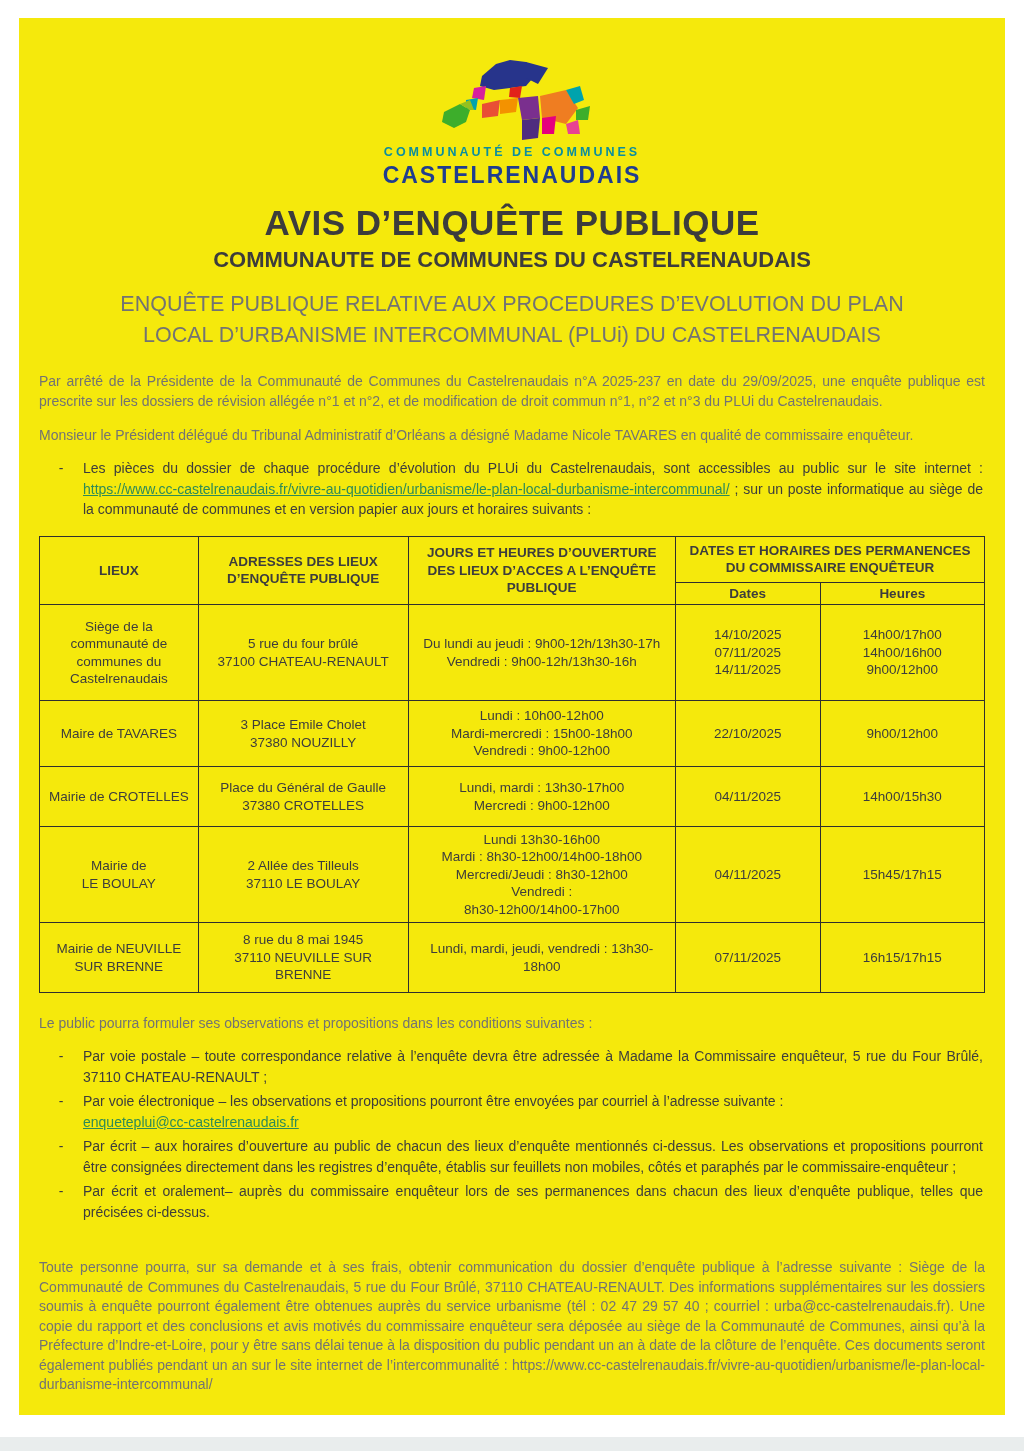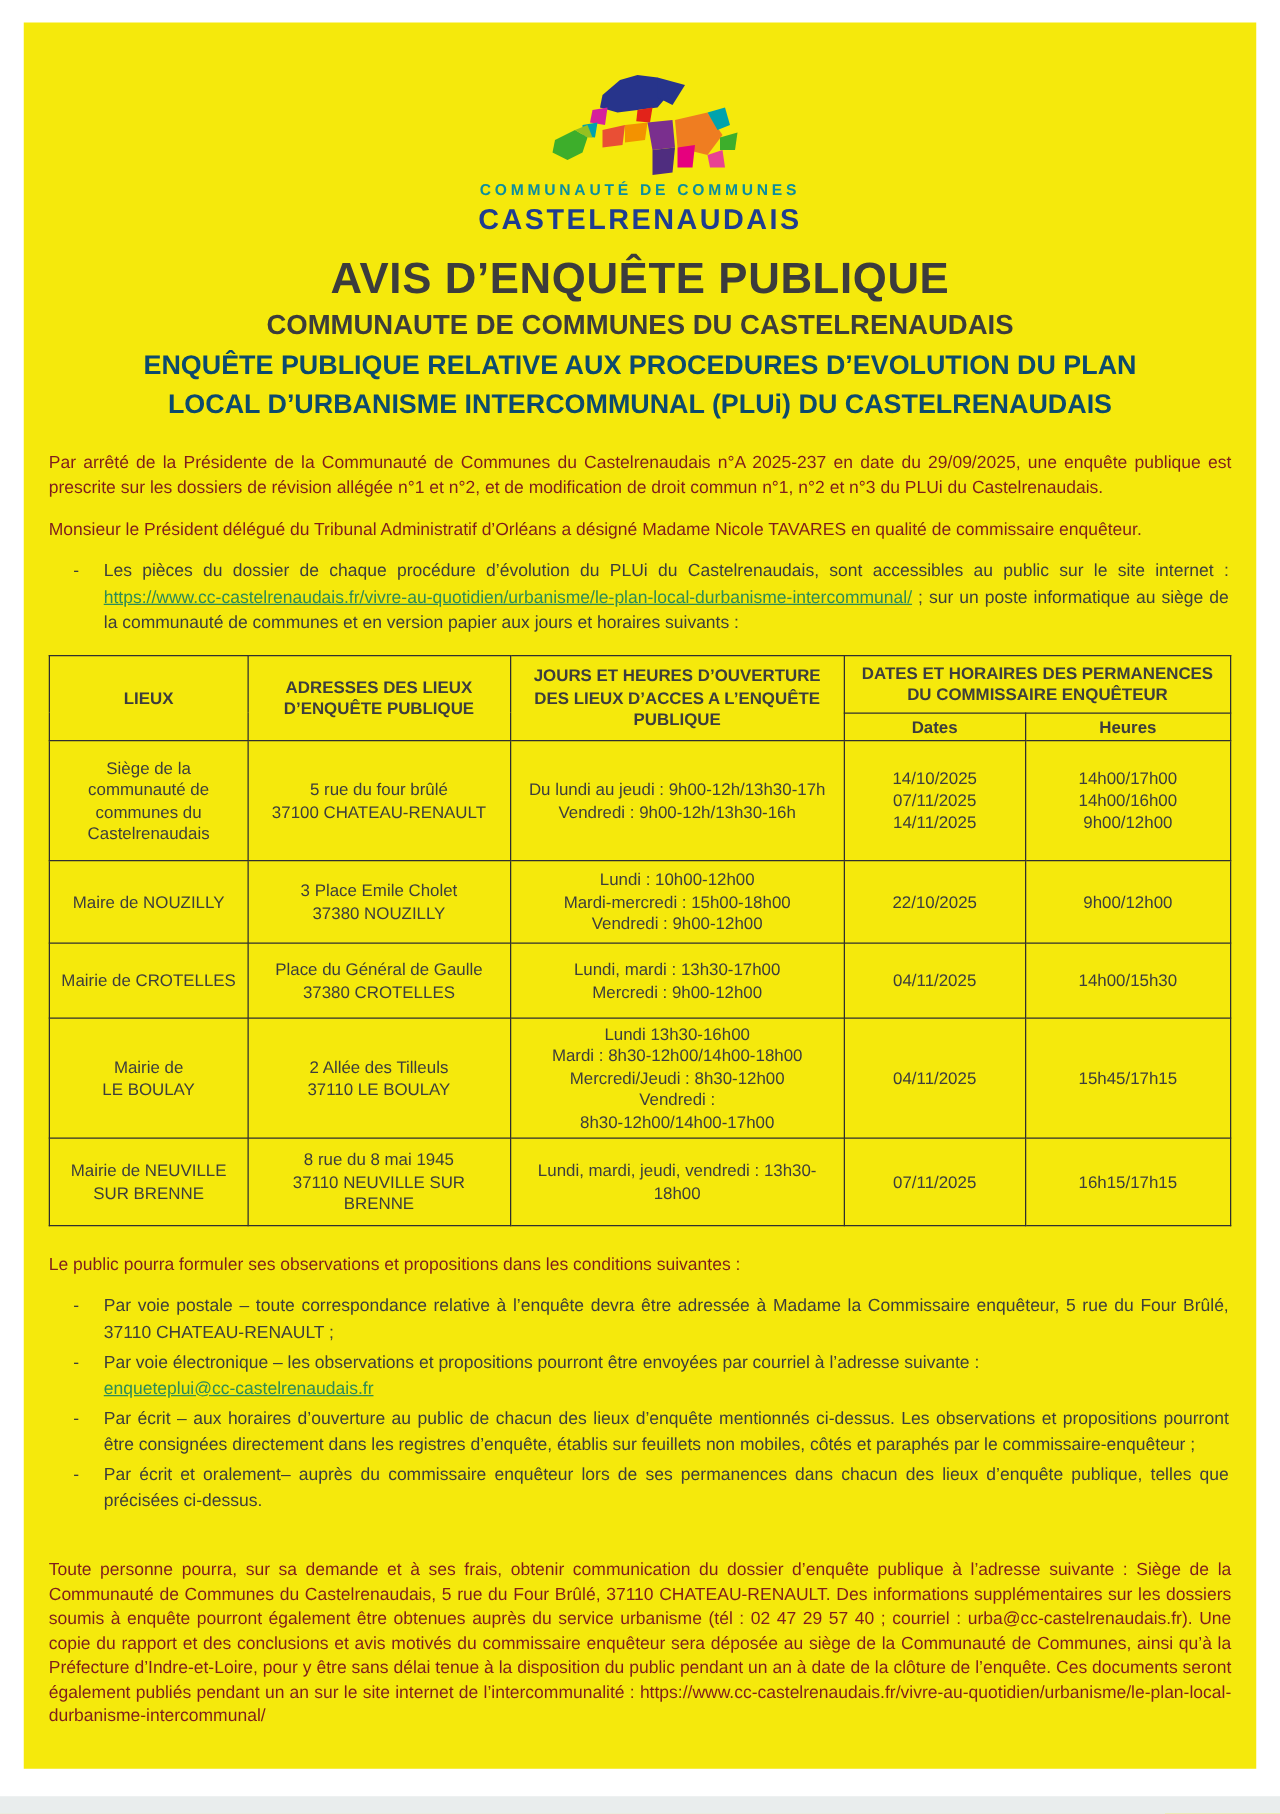--- a/index.html
+++ b/index.html
@@ -35,27 +35,27 @@
   
   .main-title{
     margin-top:16px;text-align:center;
     font-size:35px;font-weight:bold;color:#3c3c3c;letter-spacing:0.5px;
   }
   .subtitle-1{
     margin-top:4px;text-align:center;
     font-size:22px;font-weight:bold;color:#3c3c3c;
   }
   .subtitle-2{
-    margin-top:4px;text-align:center;
-    font-size:21.5px;font-weight:bold;color:#0c4a6e;
+    margin-top:16px;text-align:center;
+    font-size:21.5px;font-weight:normal;color:#737373;
     line-height:31px;white-space:pre-line;
   }
   
   .para{
-    font-size:14px;line-height:20.5px;text-align:justify;color:#7f1d1d;
+    font-size:14px;line-height:20.5px;text-align:justify;color:#737373;
     margin:13px 0 0 0;
   }
   .para.first{margin-top:20px;}
   b{font-weight:bold;}
   a.doc-link{color:#2e8b57;text-decoration:underline;cursor:pointer;}
   .dash-item{
     display:flex;margin-top:13px;font-size:14px;line-height:20.5px;color:#3d3d3d;
   }
   .dash-item .dash{flex:0 0 44px;text-align:center;}
   .dash-item .dash-text{flex:1;text-align:justify;padding-right:2px;}
@@ -162,21 +162,21 @@
         <td class="v-top">Du lundi au jeudi : 9h00-12h/13h30-17h
 Vendredi : 9h00-12h/13h30-16h</td>
         <td>14/10/2025
 07/11/2025
 14/11/2025</td>
         <td>14h00/17h00
 14h00/16h00
 9h00/12h00</td>
       </tr>
       <tr class="r2">
-        <td>Maire de NOUZILLY</td>
+        <td>Maire de TAVARES</td>
         <td>3 Place Emile Cholet
 37380 NOUZILLY</td>
         <td>Lundi : 10h00-12h00
 Mardi-mercredi : 15h00-18h00
 Vendredi : 9h00-12h00</td>
         <td>22/10/2025</td>
         <td>9h00/12h00</td>
       </tr>
       <tr class="r3">
         <td>Mairie de CROTELLES</td>

